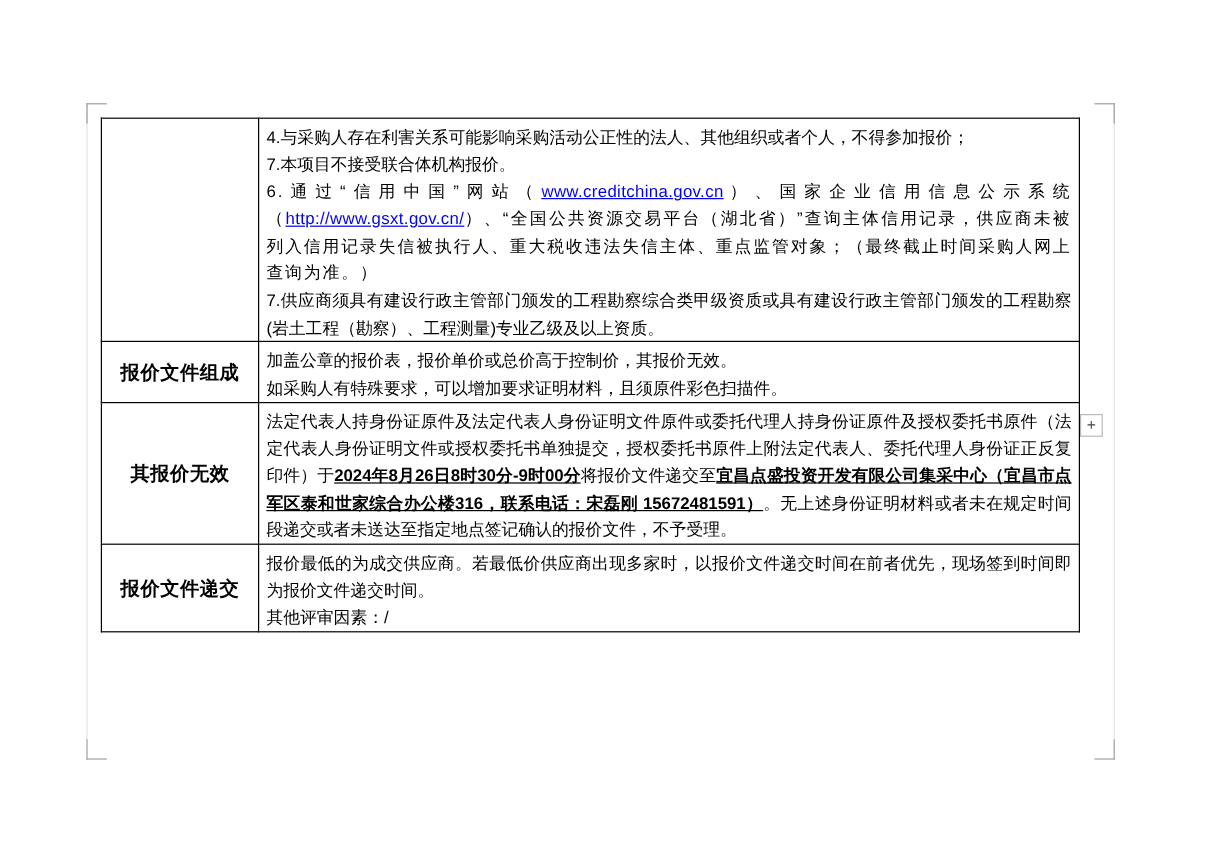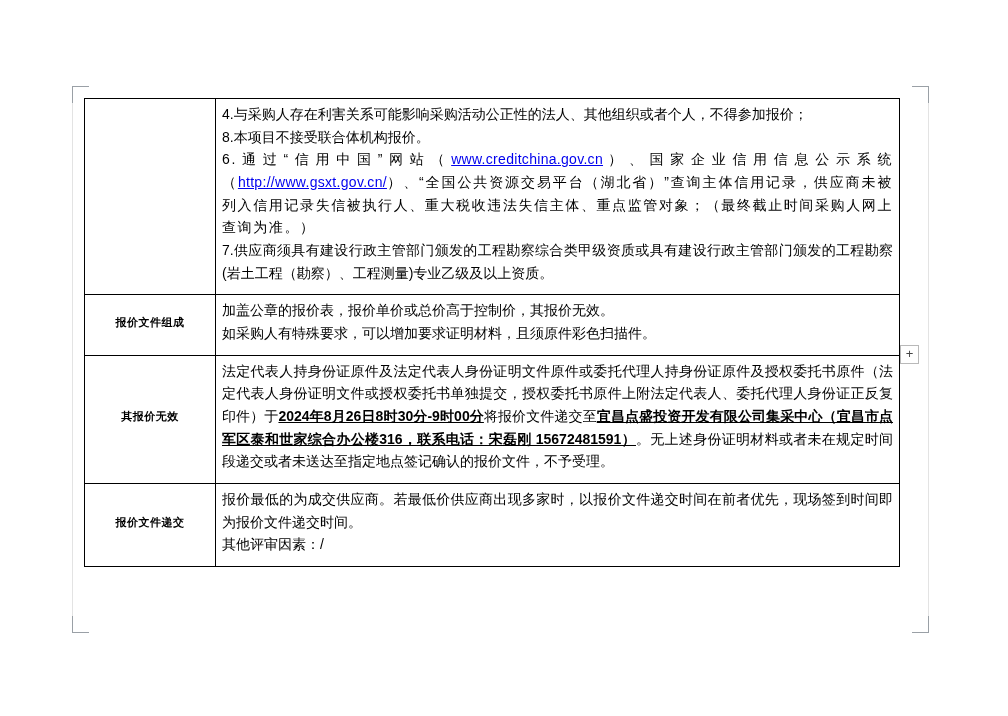--- a/index.html
+++ b/index.html
@@ -41,28 +41,28 @@
     position: absolute;
     left: 84px;
     top: 98px;
     width: 816px;
     border-collapse: collapse;
     table-layout: fixed;
   }
   .doc-table td {
     border: 1px solid #000000;
     vertical-align: top;
-    padding: 4px 6px 10px 6px;
+    padding: 4px 6px 0 6px;
   }
   .label-cell {
     width: 118px;
     text-align: center;
     vertical-align: middle !important;
     font-weight: bold;
-    font-size: 11px;
+    font-size: 16px;
     line-height: 1.5;
     letter-spacing: 0.5px;
     font-family: "Liberation Sans", "DejaVu Sans", sans-serif;
   }
   .body-cell {
     font-size: 14px;
     line-height: 1.62;
     font-family: "Liberation Sans", "DejaVu Sans", sans-serif;
     color: #000;
   }
@@ -125,21 +125,21 @@
   <div class="crop bl"></div>
   <div class="crop br"></div>
 
   <table class="doc-table">
     <tbody>
 
       <tr>
         <td class="label-cell"></td>
         <td class="body-cell">
           <p class="just">4.与采购人存在利害关系可能影响采购活动公正性的法人、其他组织或者个人，不得参加报价；</p>
-          <p class="just">8.本项目不接受联合体机构报价。</p>
+          <p class="just">7.本项目不接受联合体机构报价。</p>
           <p class="just spread">6.通过“信用中国”网站（<a class="mono-u" href="#">www.creditchina.gov.cn</a>）、国家企业信用信息公示系统（<a class="mono-u" href="#">http://www.gsxt.gov.cn/</a>）、“全国公共资源交易平台（湖北省）”查询主体信用记录，供应商未被列入信用记录失信被执行人、重大税收违法失信主体、重点监管对象；（最终截止时间采购人网上查询为准。）</p>
           <p class="just">7.供应商须具有建设行政主管部门颁发的工程勘察综合类甲级资质或具有建设行政主管部门颁发的工程勘察(岩土工程（勘察）、工程测量)专业乙级及以上资质。</p>
         </td>
       </tr>
 
       <tr>
         <td class="label-cell">报价文件组成</td>
         <td class="body-cell">
           <p class="just">加盖公章的报价表，报价单价或总价高于控制价，其报价无效。</p>
           <p class="just">如采购人有特殊要求，可以增加要求证明材料，且须原件彩色扫描件。</p>

